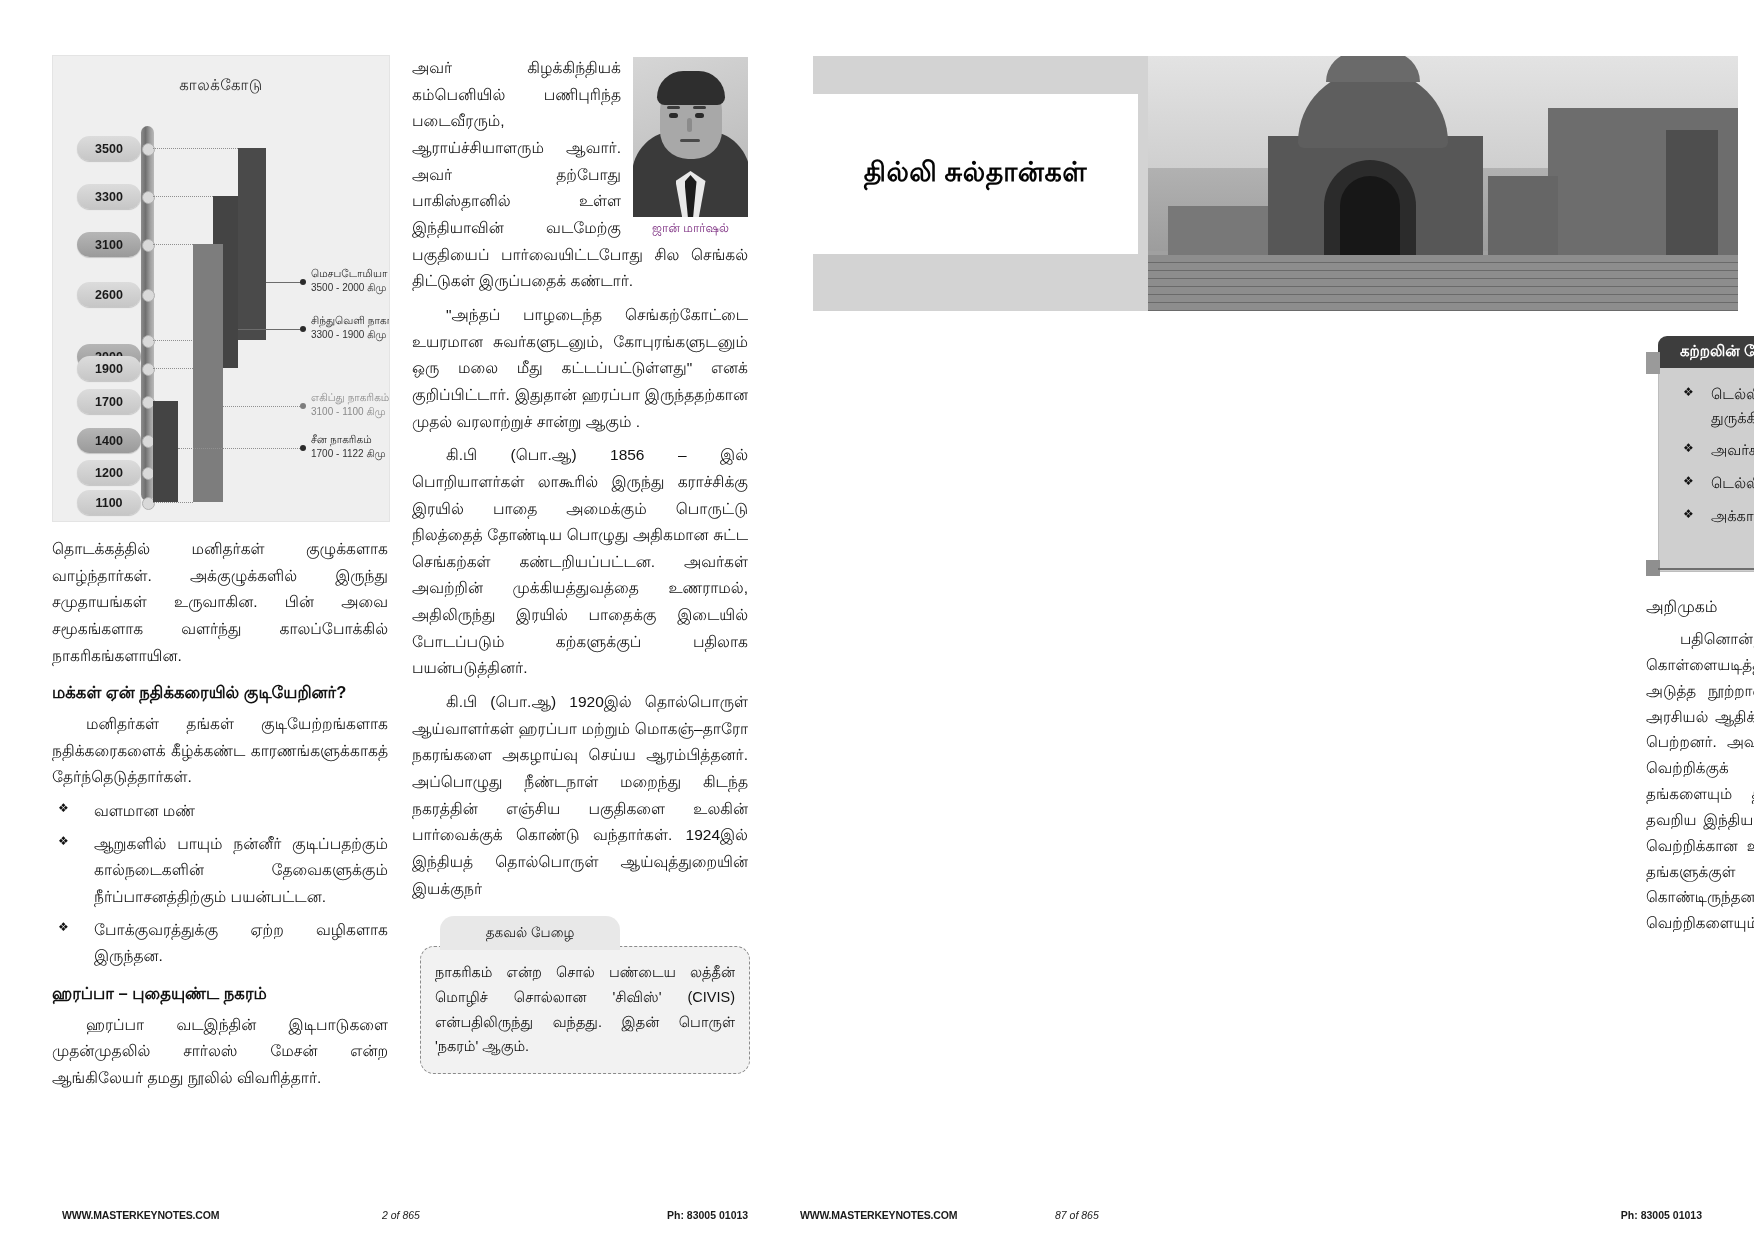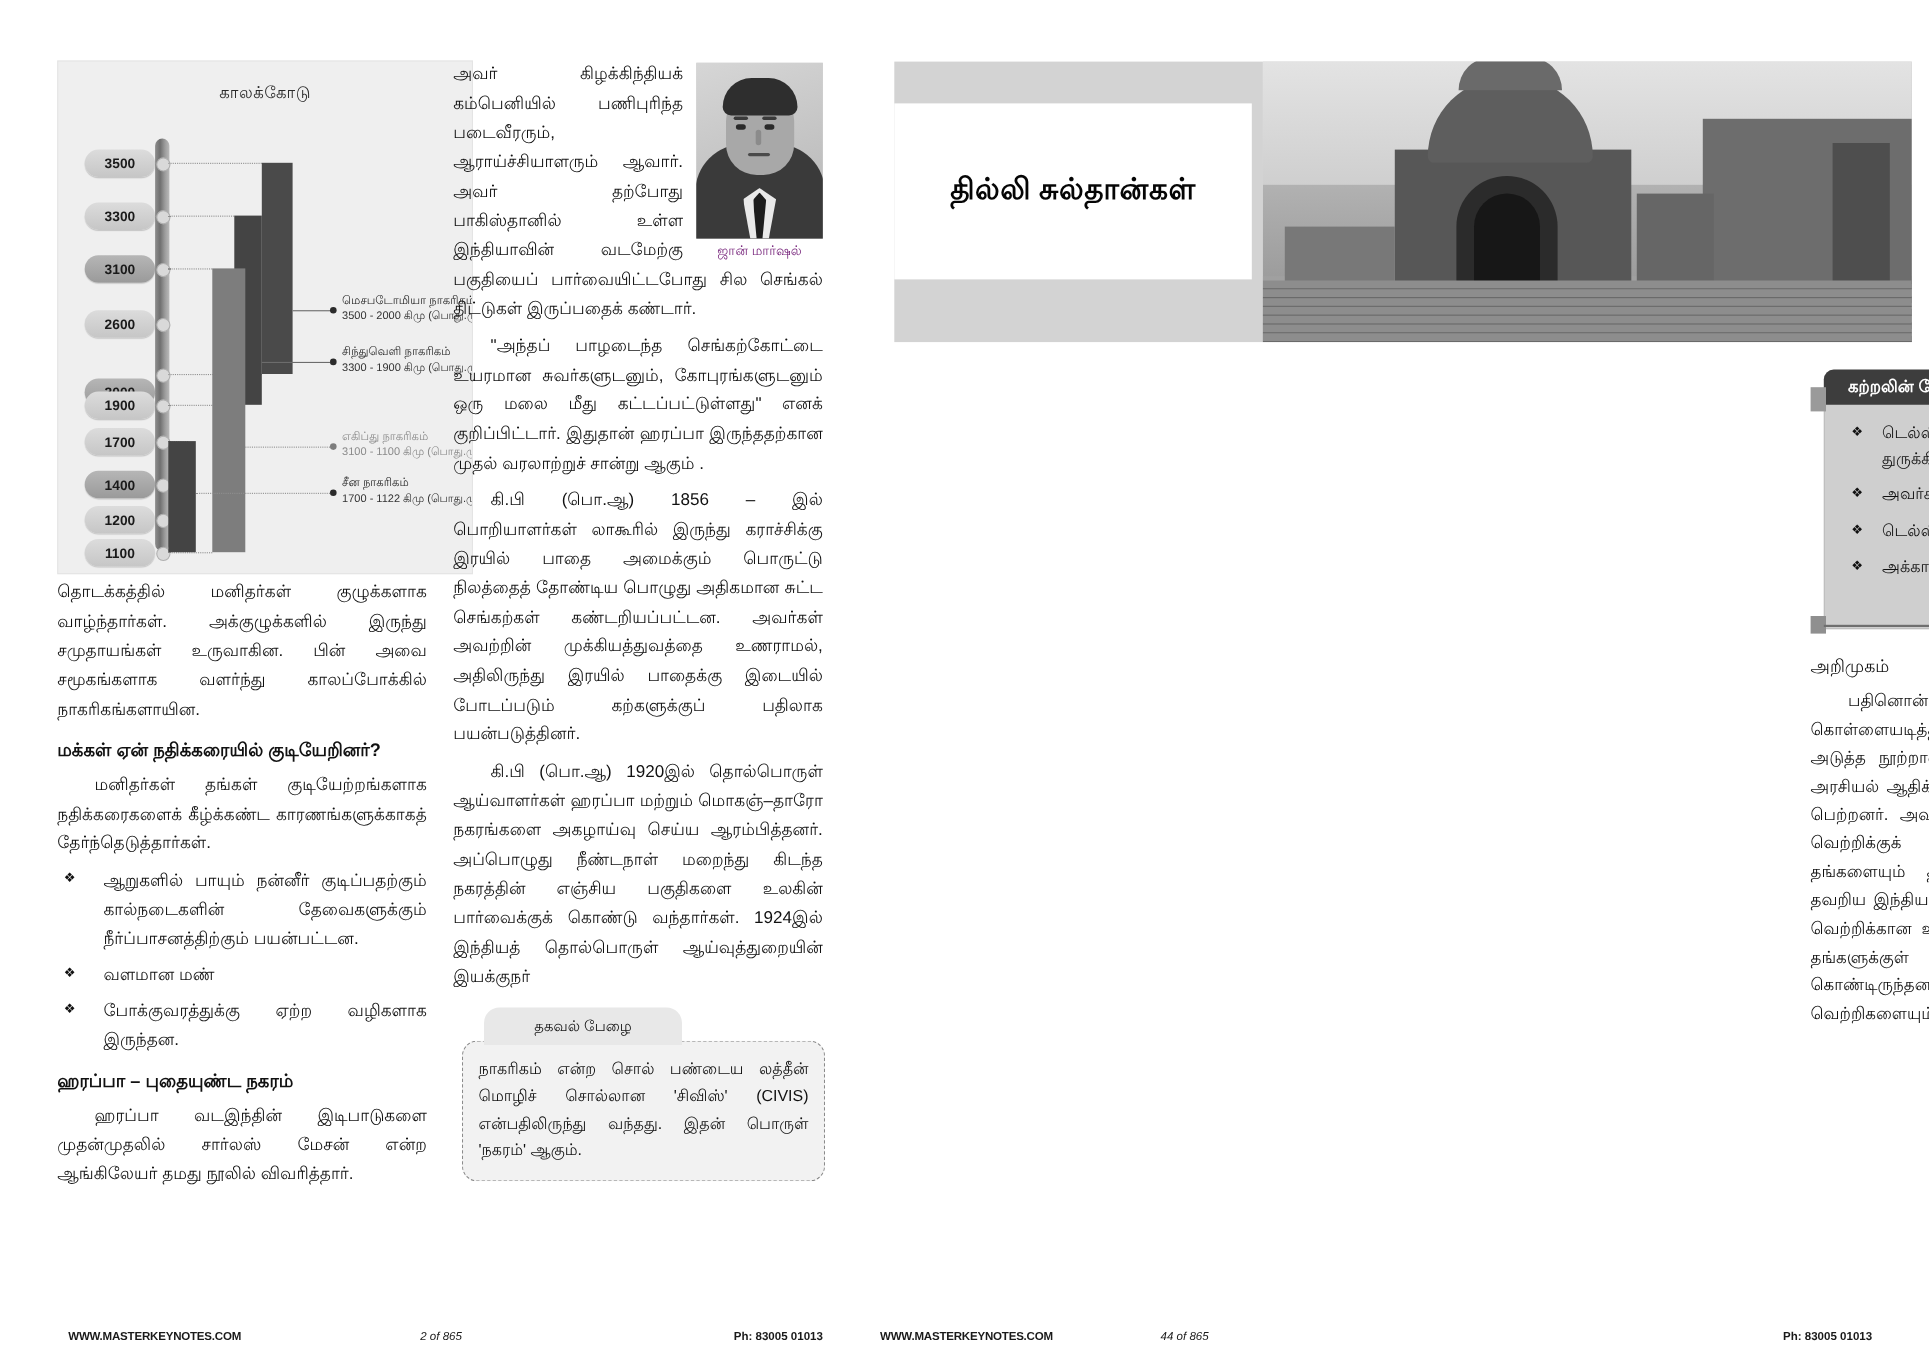--- a/index.html
+++ b/index.html
@@ -28,21 +28,21 @@
   
   .left-cols{
     position:absolute;left:52px;top:55px;width:695px;height:1110px;
     display:flex;gap:24px;
   }
   .col{width:336px;position:relative;}
 
   
   .fig-timeline{
     width:336px;height:465px;background:#efefef;position:relative;
-    border:1px solid #e4e4e4;overflow:hidden;margin-bottom:4px;padding-left:40px;
+    border:1px solid #e4e4e4;overflow:hidden;margin-bottom:14px;
   }
   .fig-title{
     position:absolute;top:20px;left:0;width:100%;text-align:center;
     font-size:15px;color:#2b2b2b;letter-spacing:.5px;
   }
   .tl-axis{
     position:absolute;left:88px;top:70px;width:13px;height:375px;
     background:linear-gradient(90deg,#8d8d8d 0%,#6f6f6f 35%,#9d9d9d 70%,#b9b9b9 100%);
     border-radius:7px;
   }
@@ -321,22 +321,22 @@
           </div>
         </div>
 
         <p class="para noindent">தொடக்கத்தில் மனிதர்கள் குழுக்களாக வாழ்ந்தார்கள். அக்குழுக்களில் இருந்து சமுதாயங்கள் உருவாகின. பின் அவை சமூகங்களாக வளர்ந்து காலப்போக்கில் நாகரிகங்களாயின.</p>
 
         <div class="head">மக்கள் ஏன் நதிக்கரையில் குடியேறினர்?</div>
 
         <p class="para">மனிதர்கள் தங்கள் குடியேற்றங்களாக நதிக்கரைகளைக் கீழ்க்கண்ட காரணங்களுக்காகத் தேர்ந்தெடுத்தார்கள்.</p>
 
         <ul class="bull">
+          <li>வளமான மண்</li>
           <li>ஆறுகளில் பாயும் நன்னீர் குடிப்பதற்கும் கால்நடைகளின் தேவைகளுக்கும் நீர்ப்பாசனத்திற்கும் பயன்பட்டன.</li>
-          <li>வளமான மண்</li>
           <li>போக்குவரத்துக்கு ஏற்ற வழிகளாக இருந்தன.</li>
         </ul>
 
         <div class="head">ஹரப்பா – புதையுண்ட நகரம்</div>
 
         <p class="para">ஹரப்பா வடஇந்தின் இடிபாடுகளை முதன்முதலில் சார்லஸ் மேசன் என்ற ஆங்கிலேயர் தமது நூலில் விவரித்தார்.</p>
       </div>
 
       <div class="col">
 
@@ -424,17 +424,17 @@
     <div class="right-cols">
       <div class="rcol">
         <div class="rhead">அறிமுகம்</div>
         <p class="para">பதினொன்றாம் நூற்றாண்டில் வடஇந்தியாவைக் கொள்ளையடித்த துருக்கியக் குதிரைப்படை வீரர்கள் அடுத்த நூற்றாண்டில் கங்கைச் சமவெளியைத் தங்கள் அரசியல் ஆதிக்கத்தின் கீழ்க் கொண்டுவருவதில் வெற்றி பெற்றனர். அவர்களின் துணிச்சலும் மூர்க்கக்குணமுமே வெற்றிக்குக் காரணங்களாகச் சொல்லப்பட்டாலும், தங்களையும் தங்கள் நாட்டையும் காத்துக்கொள்ளத் தவறிய இந்திய அரசர்களின் இயலாமையே அவர்களின் வெற்றிக்கான உண்மைக் காரணங்களாகும். இந்தியர்கள் தங்களுக்குள் ஒருவர்மேலொருவர் அவநம்பிக்கை கொண்டிருந்தனர். இஸ்லாமியத் தொடக்கக் கால வெற்றிகளையும் அது பரவிவருவதையும்</p>
       </div>
 
     </div>
 
     <div class="footer" style="left:0;width:954px;">
       <span class="f-l" style="left:0;">WWW.MASTERKEYNOTES.COM</span>
-      <span class="f-c" style="left:255px;">44 of 865</span>
+      <span class="f-c" style="left:255px;">87 of 865</span>
       <span class="f-r" style="left:auto;right:52px;">Ph: 83005 01013</span>
     </div>
   </div>
 </div>
 
 </body></html>

